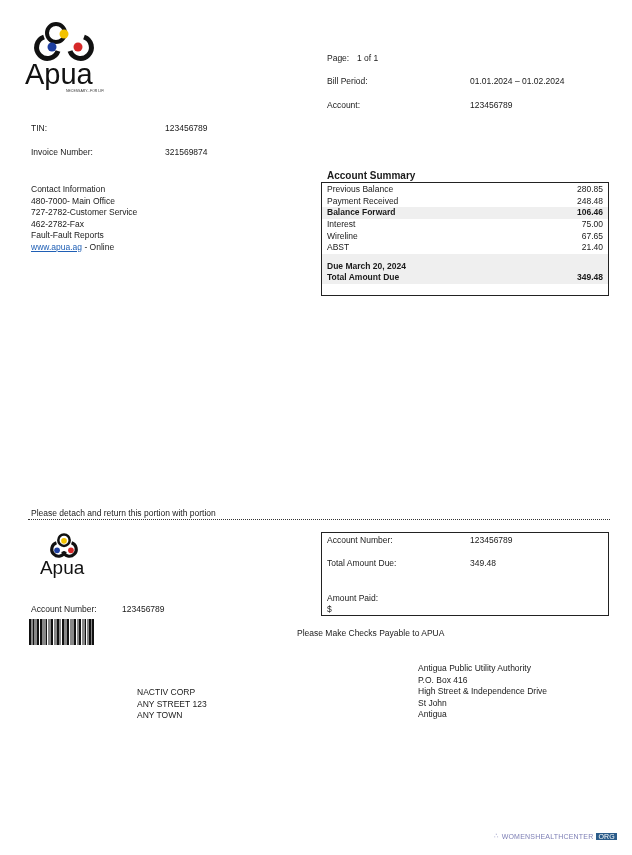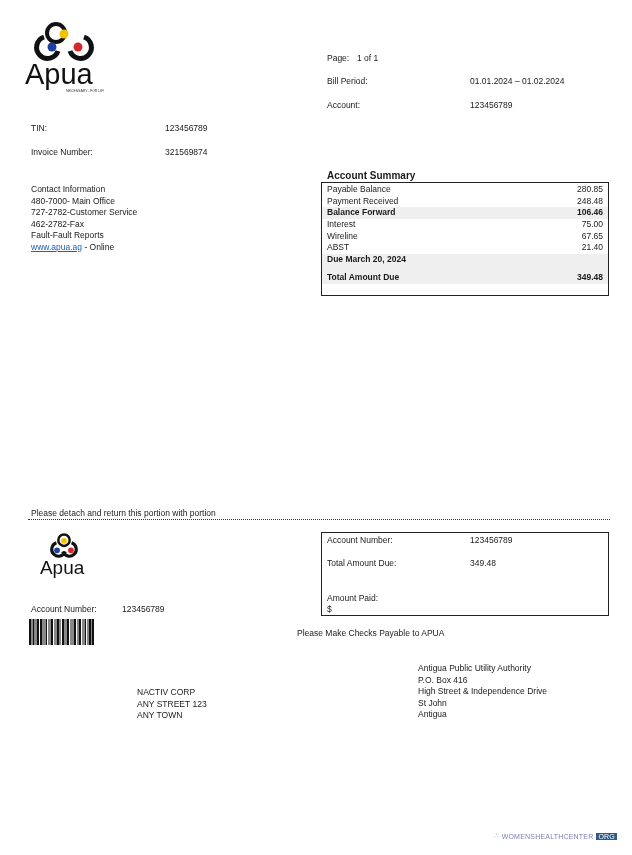--- a/index.html
+++ b/index.html
@@ -6,21 +6,21 @@
     html, body { width: 632px; height: 855px; background: #fff; overflow: hidden; }
     body { position: relative; font-family: "Liberation Sans", sans-serif; font-size: 8.5px; color: #1a1a1a; }
     .abs { position: absolute; }
     .logo-big { left: 24px; top: 20px; width: 80px; height: 76px; }
     .logo-small { left: 38px; top: 532px; width: 52px; height: 48px; }
     .row { position: absolute; white-space: nowrap; }
     .summary-title { left: 327px; top: 170px; font-weight: bold; font-size: 10px; }
     .summary-box { left: 321px; top: 182px; width: 288px; height: 114px; border: 1px solid #222; padding-top: 1px; }
     .sum-row { display: flex; justify-content: space-between; height: 11.7px; line-height: 11.7px; padding: 0 5px 0 5px; }
     .sum-row.bold { font-weight: bold; }
-    .sum-row.shade { background: #efefef; }
+    .sum-row.shade { background: #efefef; align-items: flex-end; }
     .sum-row.tall { height: 18px; line-height: 11px; }
     .link { color: #1f5fb5; text-decoration: underline; }
     .detach-line { left: 28px; top: 519px; width: 582px; border-top: 1px dotted #333; }
     .remit-box { left: 321px; top: 532px; width: 288px; height: 84px; border: 1px solid #222; }
     .barcode { left: 29px; top: 619px; width: 76px; height: 26px; display: flex; gap: 0; }
     .barcode span { display: block; height: 100%; }
     .footer-logo { left: 494px; top: 832px; display: flex; align-items: center; gap: 3px; font-size: 7px; color: #7d7fb5; letter-spacing: 0.2px; }
     .footer-logo .org { background: #2b5c8a; color: #fff; padding: 0 2px; font-size: 7px; }
   </style>
 </head>
@@ -56,21 +56,21 @@
   <div>480-7000- Main Office</div>
   <div>727-2782-Customer Service</div>
   <div>462-2782-Fax</div>
   <div>Fault-Fault Reports</div>
   <div><span class="link">www.apua.ag</span><span> - Online</span></div>
 </div>
 
 <div class="abs summary-title">Account Summary</div>
 <div class="abs summary-box">
   <div class="sum-row">
-      <span>Payable Balance</span>
+      <span>Previous Balance</span>
       <span>280.85</span>
     </div>
   <div class="sum-row">
       <span>Payment Received</span>
       <span>248.48</span>
     </div>
   <div class="sum-row bold shade">
       <span>Balance Forward</span>
       <span>106.46</span>
     </div>

